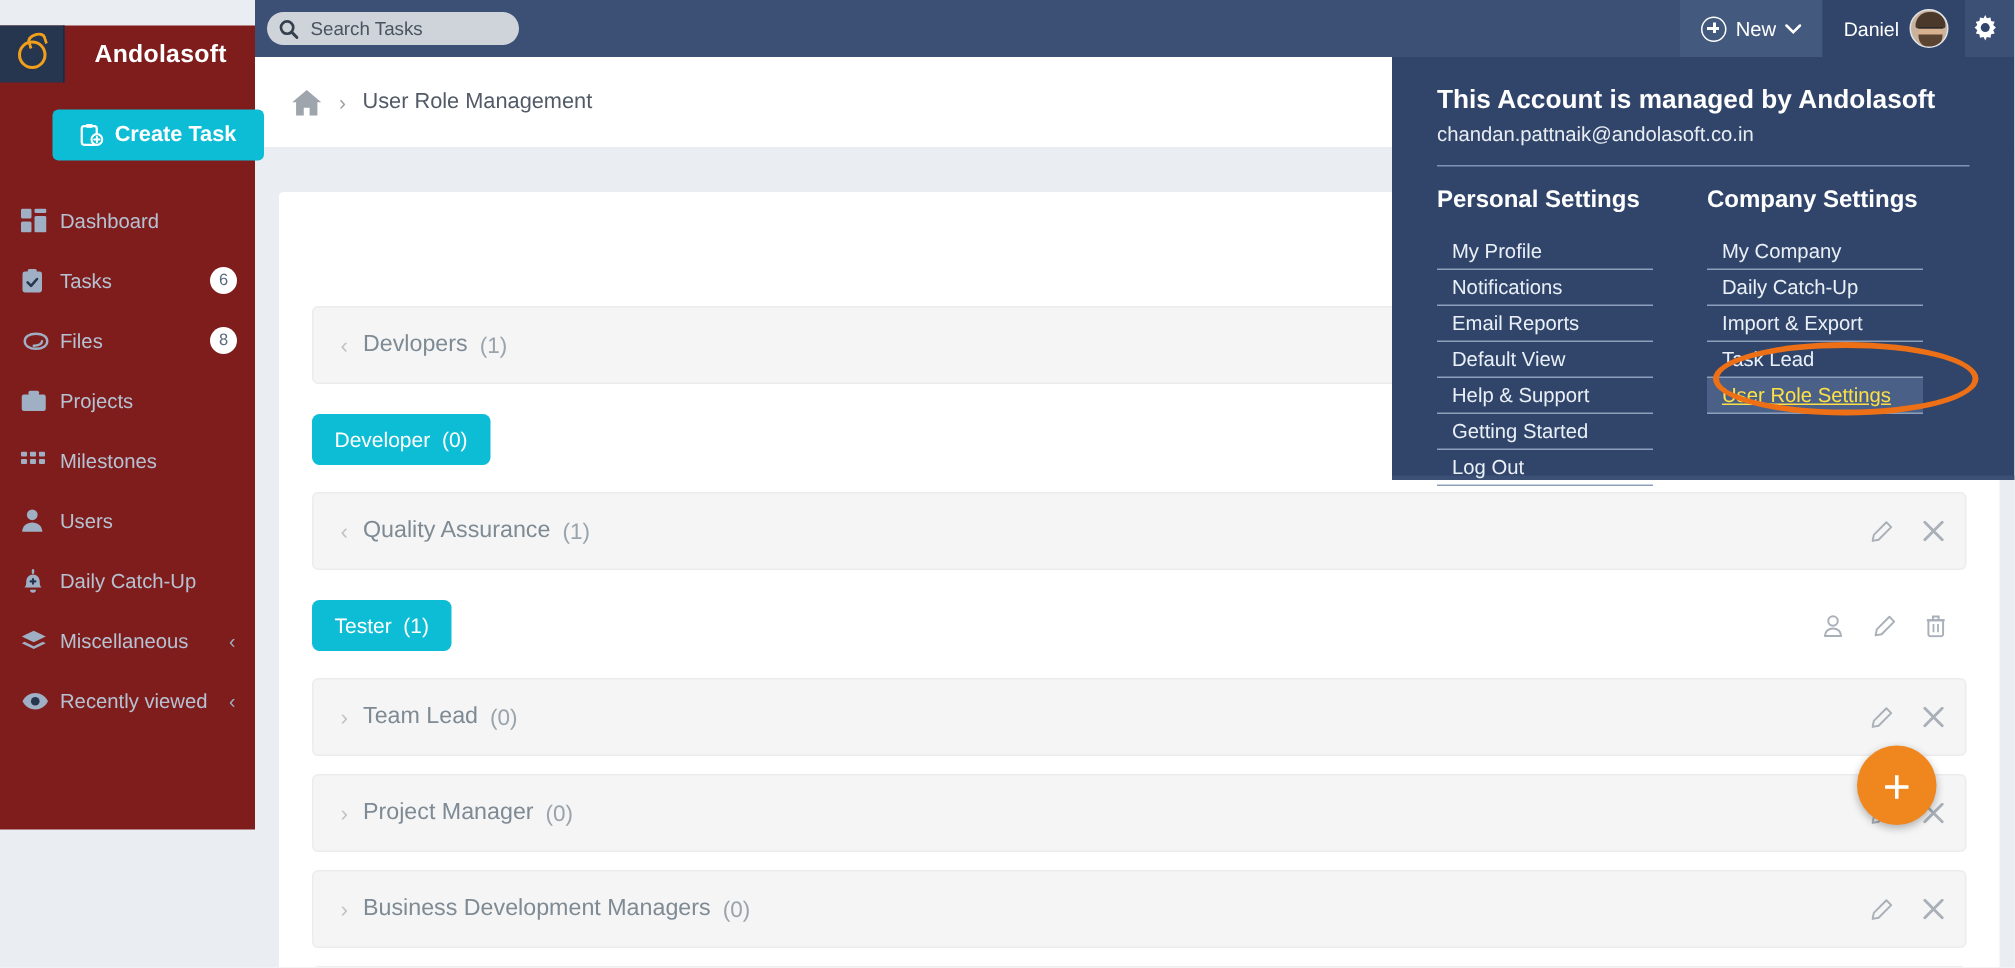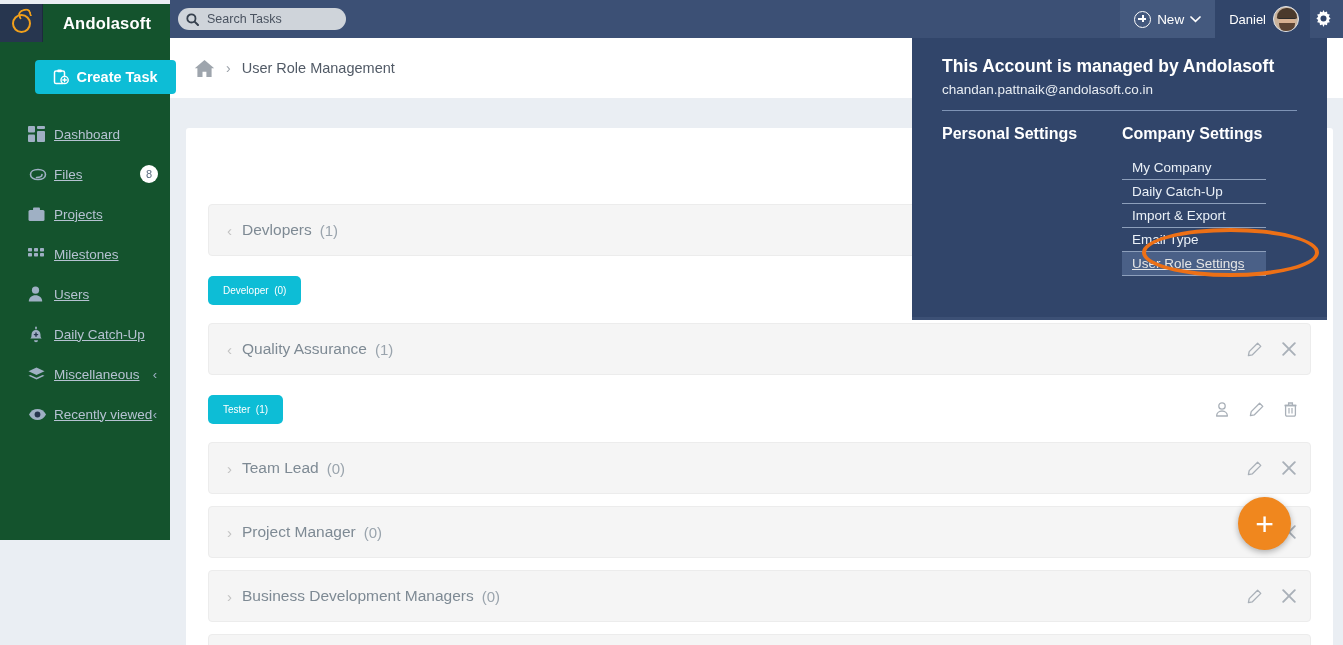--- a/index.html
+++ b/index.html
@@ -6,23 +6,23 @@
   html, body {
     width: 1343px; height: 645px;
     overflow: hidden;
     font-family: "Liberation Sans", sans-serif;
     background: #eaeef3;
   }
   .app { position: relative; width: 1343px; height: 645px; }
 
   
   .sidebar {
-    position: absolute; left: 0; top: 4px;
+    position: absolute; left: 0; top: 17px;
     width: 170px; height: 536px;
-    background: #14532d;
+    background: #7f1d1d;
     z-index: 30;
   }
   .logo-row { display: flex; height: 38px; align-items: stretch; }
   .logo-box {
     width: 43px; height: 38px;
     display: flex; align-items: center; justify-content: center;
     border-right: 1px solid #1d2a3e;
     background: #27364f;
   }
   .logo-ring {
@@ -43,21 +43,21 @@
   .create-btn {
     width: 141px; height: 34px; background: #0dbdd6; border: none;
     border-radius: 4px; color: #fff; font-size: 14.5px; font-weight: bold;
     font-family: "Liberation Sans", sans-serif;
     display: flex; align-items: center; justify-content: center; gap: 7px;
     cursor: pointer;
   }
   .nav { margin-top: 20px; }
   .nav-item {
     position: relative; height: 40px; display: flex; align-items: center;
-    padding-left: 28px; color: #b6c2d2; font-size: 13.5px; cursor: pointer; text-decoration: underline;
+    padding-left: 14px; color: #b6c2d2; font-size: 13.5px; cursor: pointer;
   }
   .nav-ico {
     width: 26px; display: flex; align-items: center; justify-content: flex-start;
     color: #9fb0c4;
   }
   .nav-label { flex: 1; }
   .nav-badge {
     position: absolute; right: 12px; top: 11px;
     min-width: 18px; height: 18px; border-radius: 9px; background: #fff;
     color: #5a6b80; font-size: 11px; display: flex; align-items: center;
@@ -142,51 +142,51 @@
   .grp-count { color: #9aa4ad; font-size: 15px; margin-left: 8px; }
   .grp-spacer { flex: 1; }
   .act-icons { display: flex; align-items: center; gap: 20px; color: #a9b0b8; }
   .act-icons > span { cursor: pointer; display: flex; }
 
   .role-row {
     display: flex; align-items: center; padding: 8px 14px 18px 0;
   }
   .role-chip {
     background: #0dbdd6; color: #fff; border-radius: 5px;
-    padding: 9px 15px; font-size: 10px; cursor: pointer; white-space: nowrap;
+    padding: 9px 15px; font-size: 14px; cursor: pointer; white-space: nowrap;
   }
   .role-spacer { flex: 1; }
 
   
   .fab {
     position: absolute; right: 52px; top: 399px; width: 53px; height: 53px;
     border-radius: 50%; background: #f0871e; box-shadow: 0 2px 6px rgba(0,0,0,.3);
     display: flex; align-items: center; justify-content: center;
     color: #fff; font-size: 32px; font-weight: 300; cursor: pointer; z-index: 12;
     line-height: 1;
   }
 
   
   .acct-panel {
-    position: absolute; right: 16px; top: 38px; width: 415px; height: 282px;
+    position: absolute; right: 0; top: 38px; width: 415px; height: 282px;
     background: #31456a; z-index: 40; padding: 18px 30px 0 30px;
     border-bottom: 3px solid #3c5075;
   }
   .acct-title { color: #fff; font-size: 17.5px; font-weight: bold; }
   .acct-mail { color: #e8edf3; font-size: 13.5px; margin-top: 5px; }
   .acct-hr { height: 1px; background: #7e93b5; margin: 13px 0 14px 0; }
   .cols { display: flex; gap: 36px; }
   .col { width: 144px; }
   .col-head { color: #fff; font-size: 16px; font-weight: bold; margin-bottom: 13px; }
   .menu-link {
     display: block; color: #eaf0f7; font-size: 13.5px;
     padding: 4px 0 4px 10px; border-bottom: 1px solid #8d9fbb; cursor: pointer;
   }
   .menu-link.highlight {
-    background: #4a6087; text-decoration: underline; color: #e5e5e5;
+    background: #4a6087; text-decoration: underline; color: #fde047;
   }
   .ellipse {
     position: absolute; left: 1142px; top: 228px; width: 177px; height: 49px;
     border: 4px solid #ed7016; border-radius: 50%; z-index: 45; pointer-events: none;
   }
   svg { display: block; }
 </style>
 </head>
 <body>
 
@@ -221,20 +221,31 @@
           <svg width="17" height="16" viewBox="0 0 17 16" fill="currentColor">
             <rect x="0" y="0" width="7" height="6.6" rx="1"></rect>
               <rect x="9" y="0" width="8" height="3" rx="1"></rect>
             <rect x="9" y="5" width="8" height="11" rx="1"></rect>
               <rect x="0" y="8.6" width="7" height="7.4" rx="1"></rect>
           </svg>
         </span>
         <span class="nav-label">Dashboard</span>
       </div>
 
+      <div class="nav-item">
+        <span class="nav-ico">
+          <svg width="15" height="17" viewBox="0 0 15 17" fill="none">
+            <rect x="1" y="2" width="13" height="14" rx="1.6" fill="currentColor"></rect>
+            <rect x="4.5" y="0.4" width="6" height="3" rx="1" fill="currentColor"></rect>
+            <path d="M4.4 9.2l2.3 2.4 4-4.6" stroke="#27364f" stroke-width="1.7" stroke-linecap="round" stroke-linejoin="round"></path>
+          </svg>
+        </span>
+        <span class="nav-label">Tasks</span>
+        <span class="nav-badge">6</span>
+      </div>
 
       <div class="nav-item">
         <span class="nav-ico">
           <svg width="19" height="13" viewBox="0 0 19 13" fill="none">
             <path d="M17.5 6.5c0 3-3 5-7.5 5S2.5 9.5 2.5 6.5 5.5 1.5 10 1.5s7.5 2 7.5 5z" stroke="currentColor" stroke-width="1.6"></path>
             <path d="M14 6.5c0 1.7-2.4 3-5.5 3" stroke="currentColor" stroke-width="1.6" stroke-linecap="round"></path>
           </svg>
         </span>
         <span class="nav-label">Files</span>
         <span class="nav-badge">8</span>
@@ -479,28 +490,37 @@
     </div>
   </div>
 
   <div class="acct-panel">
     <div class="acct-title">This Account is managed by Andolasoft</div>
     <div class="acct-mail">chandan.pattnaik@andolasoft.co.in</div>
     <div class="acct-hr"></div>
     <div class="cols">
       <div class="col">
         <div class="col-head">Personal Settings</div>
+        <div id="personal-list">
+            <div class="menu-link">My Profile</div>
+            <div class="menu-link">Notifications</div>
+            <div class="menu-link">Email Reports</div>
+            <div class="menu-link">Default View</div>
+            <div class="menu-link">Help &amp; Support</div>
+            <div class="menu-link">Getting Started</div>
+            <div class="menu-link">Log Out</div>
+          </div>
       </div>
       <div class="col">
         <div class="col-head">Company Settings</div>
         <div id="company-list">
             <div class="menu-link">My Company</div>
             <div class="menu-link">Daily Catch-Up</div>
             <div class="menu-link">Import &amp; Export</div>
-            <div class="menu-link">Email Type</div>
+            <div class="menu-link">Task Lead</div>
             <div class="menu-link highlight">User Role Settings</div>
           </div>
       </div>
     </div>
   </div>
   <div class="ellipse"></div>
 
 </div>
 
 </body></html>

